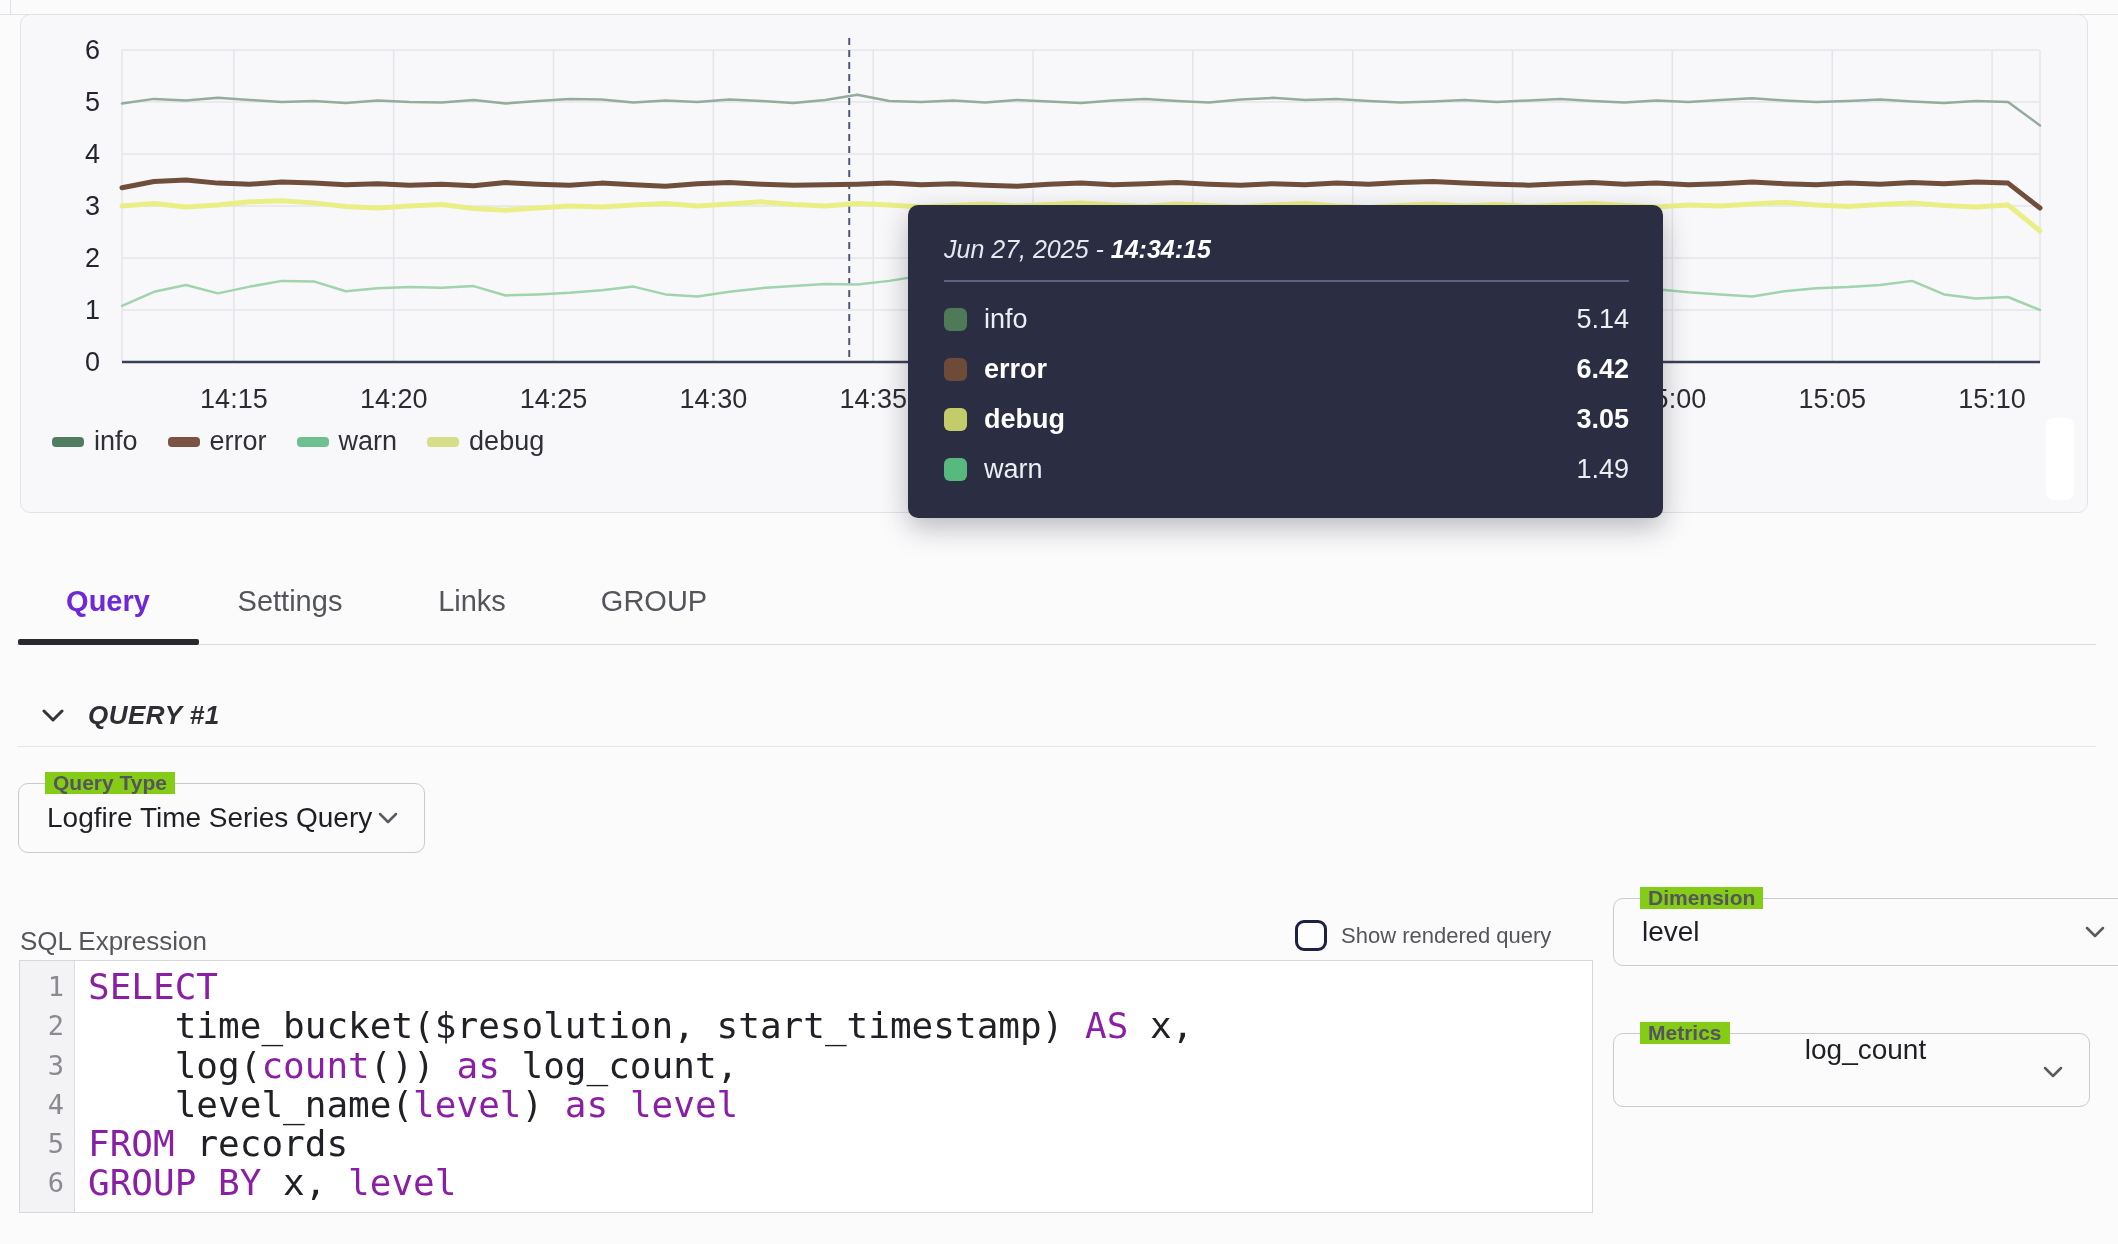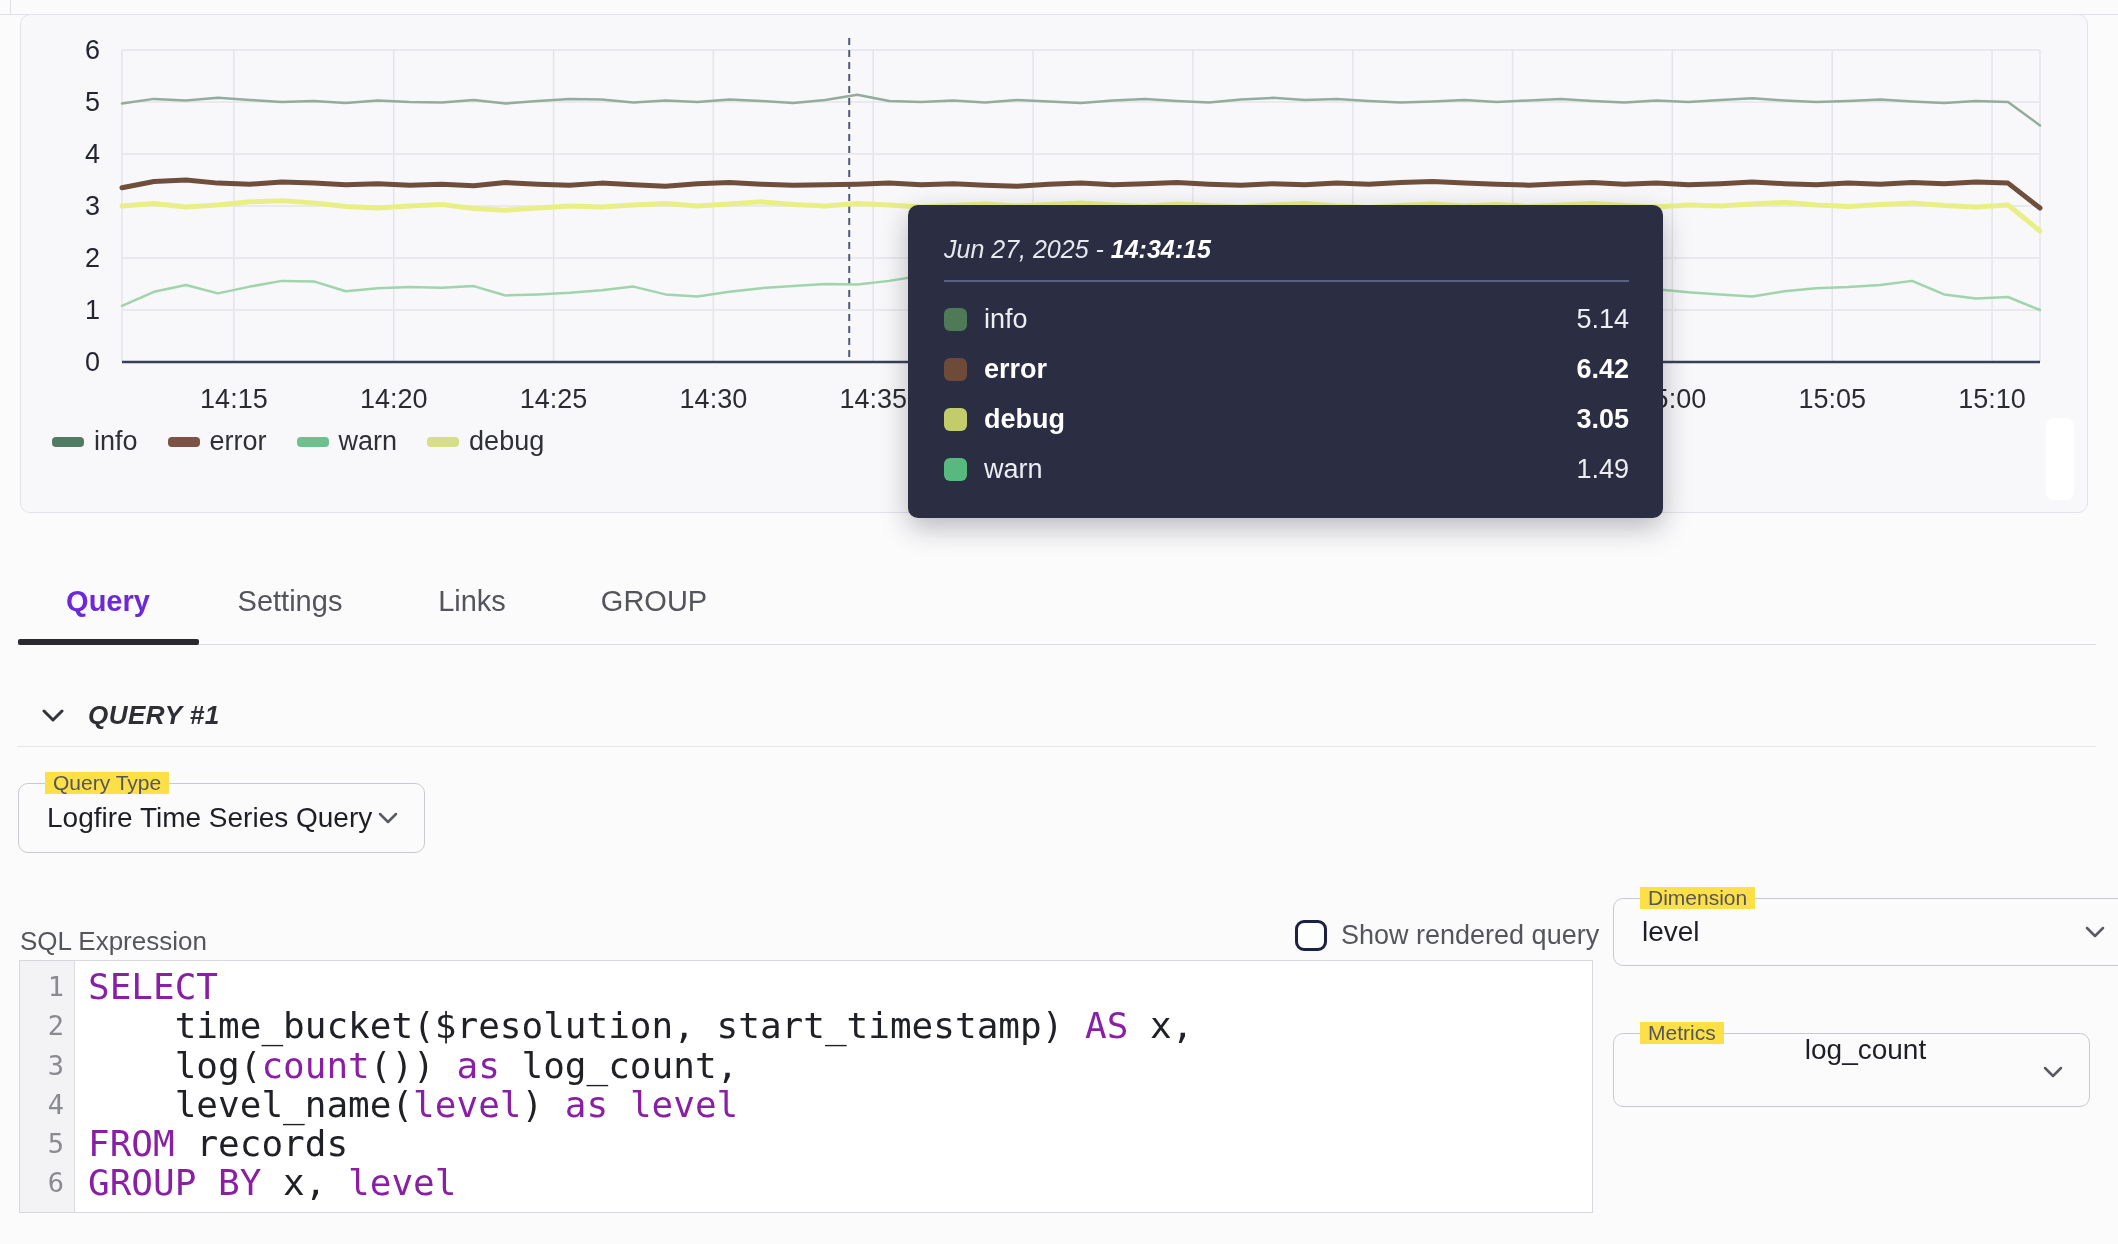--- a/index.html
+++ b/index.html
@@ -62,33 +62,33 @@
   .query-title{font-size:26px;font-weight:600;letter-spacing:.5px;color:#2e2f34;}
   .section-divider{left:17px;top:746px;width:2079px;height:1px;background:#e5e6ea;}
 
   
   .mselect{
     border:1px solid #c9cad0;border-radius:10px;box-sizing:border-box;
     display:flex;align-items:center;cursor:pointer;background:transparent;
   }
   .mselect .mlabel{
     position:absolute;top:-12px;left:26px;padding:0 8px;
-    background:#fde047;font-size:21px;color:#55565c;line-height:22px;
+    background:#84cc16;font-size:21px;color:#55565c;line-height:22px;font-weight:bold;
   }
   .mselect .mvalue{margin-left:28px;font-size:28px;color:#1e1f24;}
   .mselect .chev{margin-left:auto;margin-right:26px;display:flex;}
   .select-query-type{left:18px;top:783px;width:407px;height:70px;}
   .select-dimension{left:1613px;top:898px;width:519px;height:68px;}
   .select-metrics{left:1613px;top:1033px;width:477px;height:74px;flex-direction:column;}
 
   
   .sql-label{left:20px;top:926px;font-size:26px;color:#55565c;}
   .show-rendered{left:1295px;top:920px;display:flex;align-items:center;cursor:pointer;}
   .checkbox{width:26px;height:25px;border:3px solid #1a2142;border-radius:9px;background:#fdfdfe;}
-  .show-rendered-label{margin-left:14px;font-size:27px;color:#55565c;white-space:nowrap;}
+  .show-rendered-label{margin-left:14px;font-size:22px;color:#55565c;white-space:nowrap;}
 
   
   .editor{
     left:19px;top:960px;width:1574px;height:253px;box-sizing:border-box;
     background:#fff;border:1px solid #d7d8dd;display:flex;overflow:hidden;
     font-family:"DejaVu Sans Mono", monospace;
   }
   .gutter{
     width:44px;flex:0 0 auto;background:#f3f3f5;border-right:1px solid #dcdce0;
     padding:6px 10px 0 0;text-align:right;color:#8a8b90;font-size:27px;line-height:39.3px;

